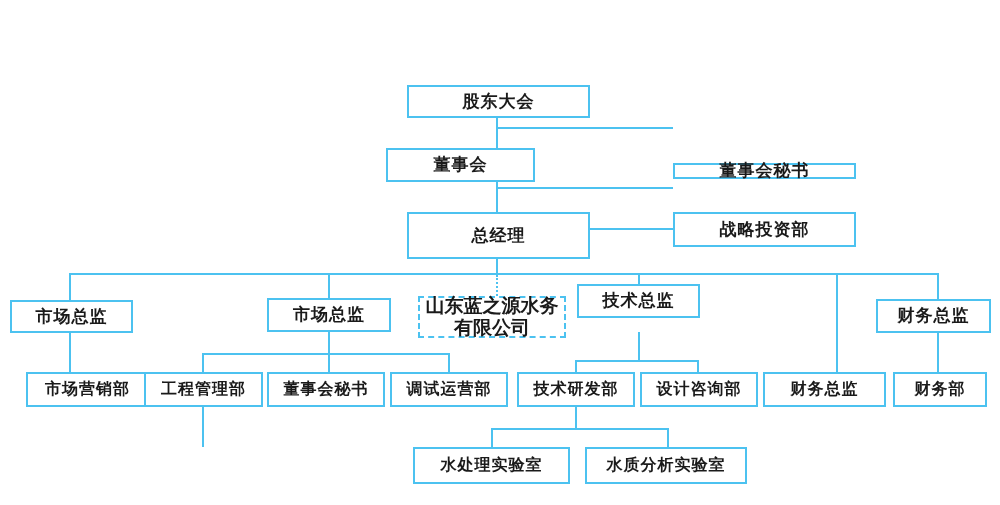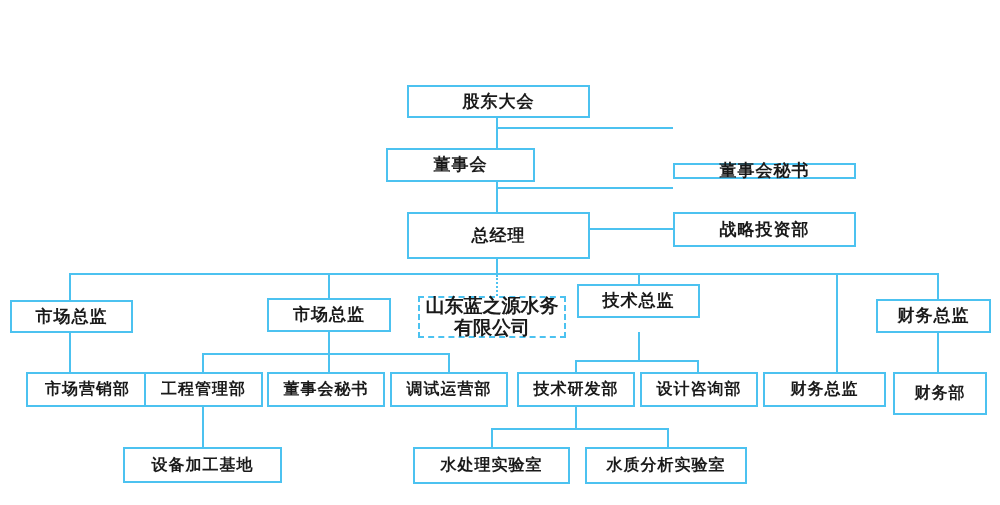--- a/index.html
+++ b/index.html
@@ -137,27 +137,24 @@
   </div>
   <div class="box small" style="left:517px;top:372px;width:118px;height:35px">
     <span>技术研发部</span>
   </div>
   <div class="box small" style="left:640px;top:372px;width:118px;height:35px">
     <span>设计咨询部</span>
   </div>
   <div class="box small" style="left:763px;top:372px;width:123px;height:35px">
     <span>财务总监</span>
   </div>
-  <div class="box small" style="left:893px;top:372px;width:94px;height:43px">
+  <div class="box small" style="left:893px;top:372px;width:94px;height:35px">
     <span>财务部</span>
   </div>
 
-  <div class="box small" style="left:123px;top:447px;width:159px;height:36px">
-    <span>设备加工基地</span>
-  </div>
   <div class="box small" style="left:413px;top:447px;width:157px;height:37px">
     <span>水处理实验室</span>
   </div>
   <div class="box small" style="left:585px;top:447px;width:162px;height:37px">
     <span>水质分析实验室</span>
   </div>
 
 </div>
 
 </body></html>

